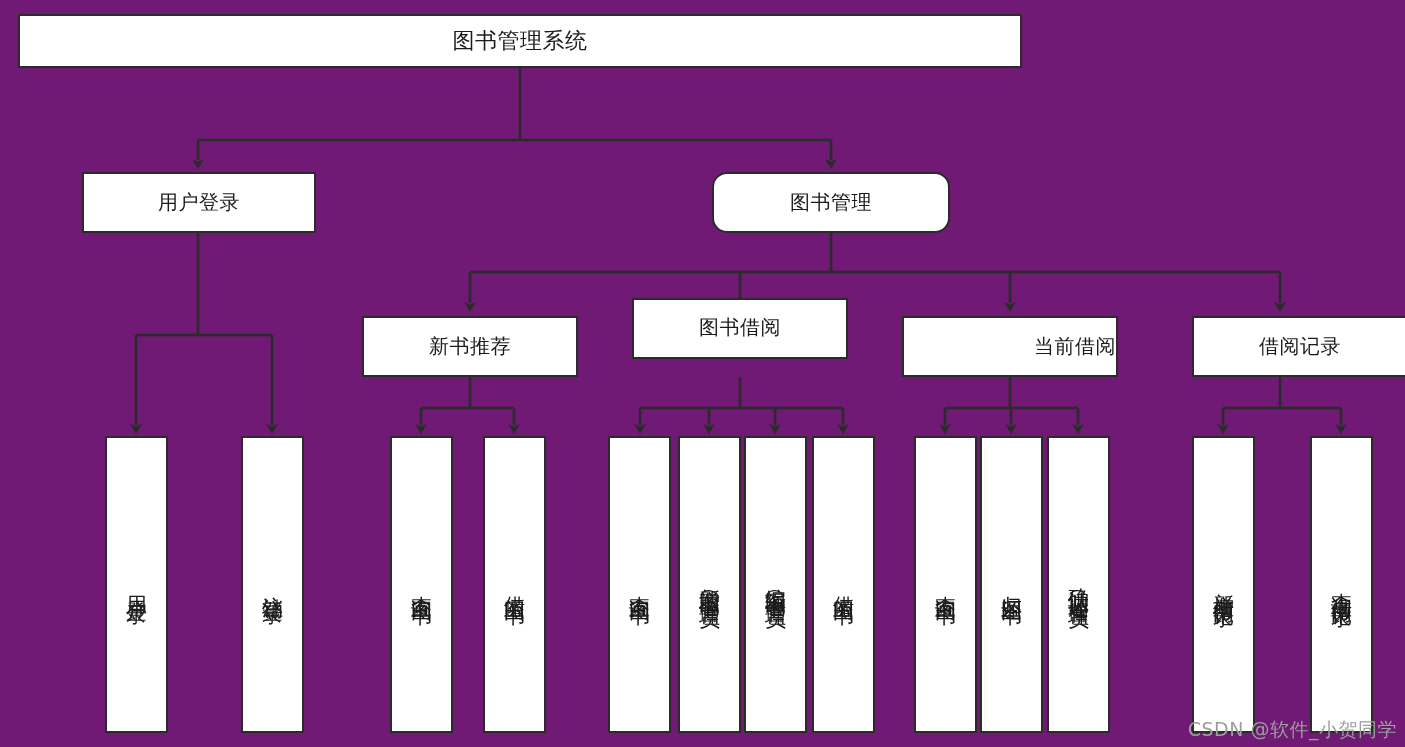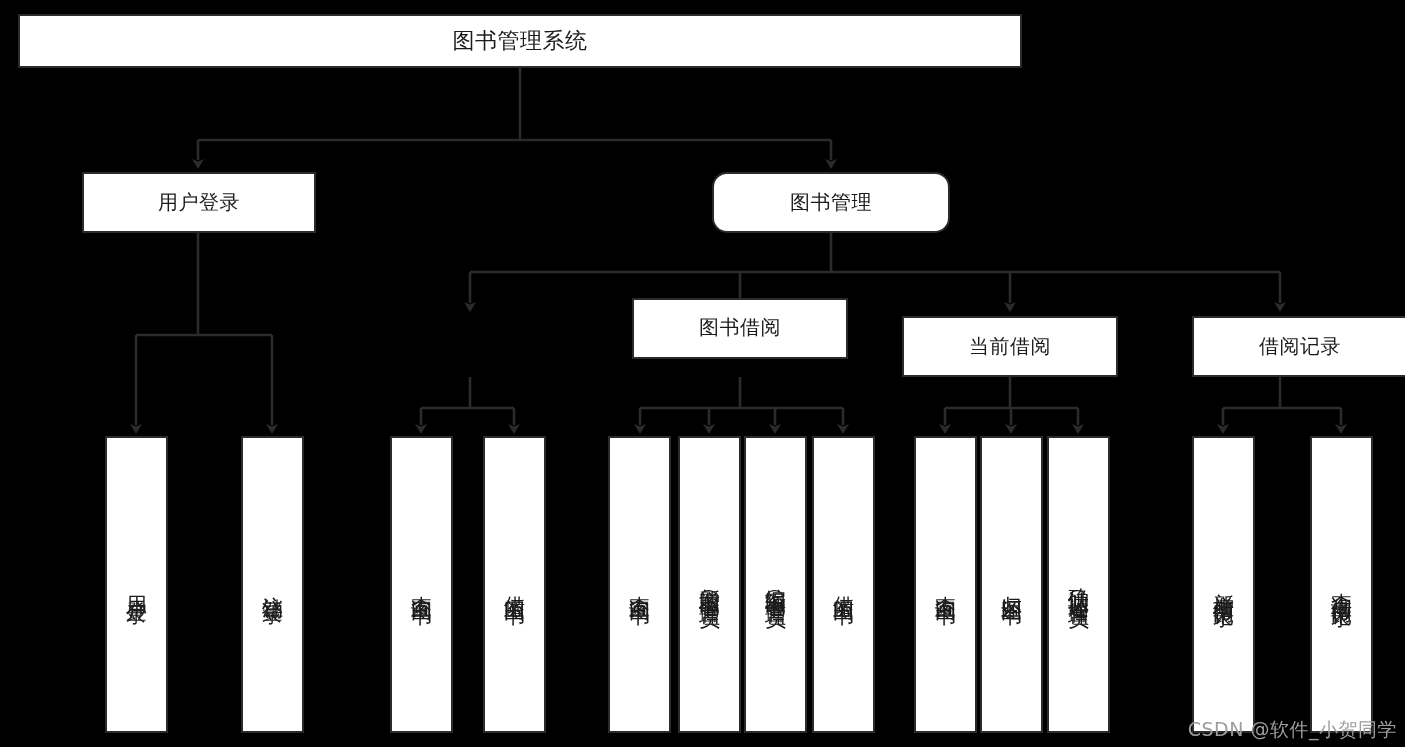--- a/index.html
+++ b/index.html
@@ -8,21 +8,21 @@
     padding: 0;
     background: #ffffff;
   }
   body {
     font-family: "DejaVu Sans", "Liberation Sans", sans-serif;
   }
   #canvas {
     position: relative;
     width: 1405px;
     height: 747px;
-    background: #000000;
+    background: #701a75;
     overflow: hidden;
   }
   .node {
     position: absolute;
     box-sizing: border-box;
     border: 2px solid #2b2b2b;
     background: #ffffff;
     display: flex;
     align-items: center;
     justify-content: center;
@@ -138,24 +138,27 @@
     <span class="node-label">图书管理系统</span>
   </div>
 
   <div class="node lvl-2" style="left:82px; top:172px; width:234px; height:61px;">
     <span class="node-label">用户登录</span>
   </div>
   <div class="node lvl-2" style="left:712px; top:172px; width:238px; height:61px;border-radius:15px;">
     <span class="node-label">图书管理</span>
   </div>
 
+  <div class="node lvl-3" style="left:362px; top:316px; width:216px; height:61px;">
+    <span class="node-label">新书推荐</span>
+  </div>
   <div class="node lvl-3" style="left:632px; top:298px; width:216px; height:61px;font-family:Liberation Mono, monospace;">
     <span class="node-label">图书借阅</span>
   </div>
-  <div class="node lvl-3" style="left:902px; top:316px; width:216px; height:61px;">
+  <div class="node lvl-3" style="left:902px; top:316px; width:216px; height:61px;justify-content:flex-end;">
     <span class="node-label">当前借阅</span>
   </div>
   <div class="node lvl-3" style="left:1172px; top:316px; width:216px; height:61px;margin-left:20px;">
     <span class="node-label">借阅记录</span>
   </div>
 
   <div class="node leaf" style="left:105px; top:436px; width:63px; height:297px;">
     <span class="node-label">用户登录</span>
   </div>
   <div class="node leaf" style="left:241px; top:436px; width:63px; height:297px;">

